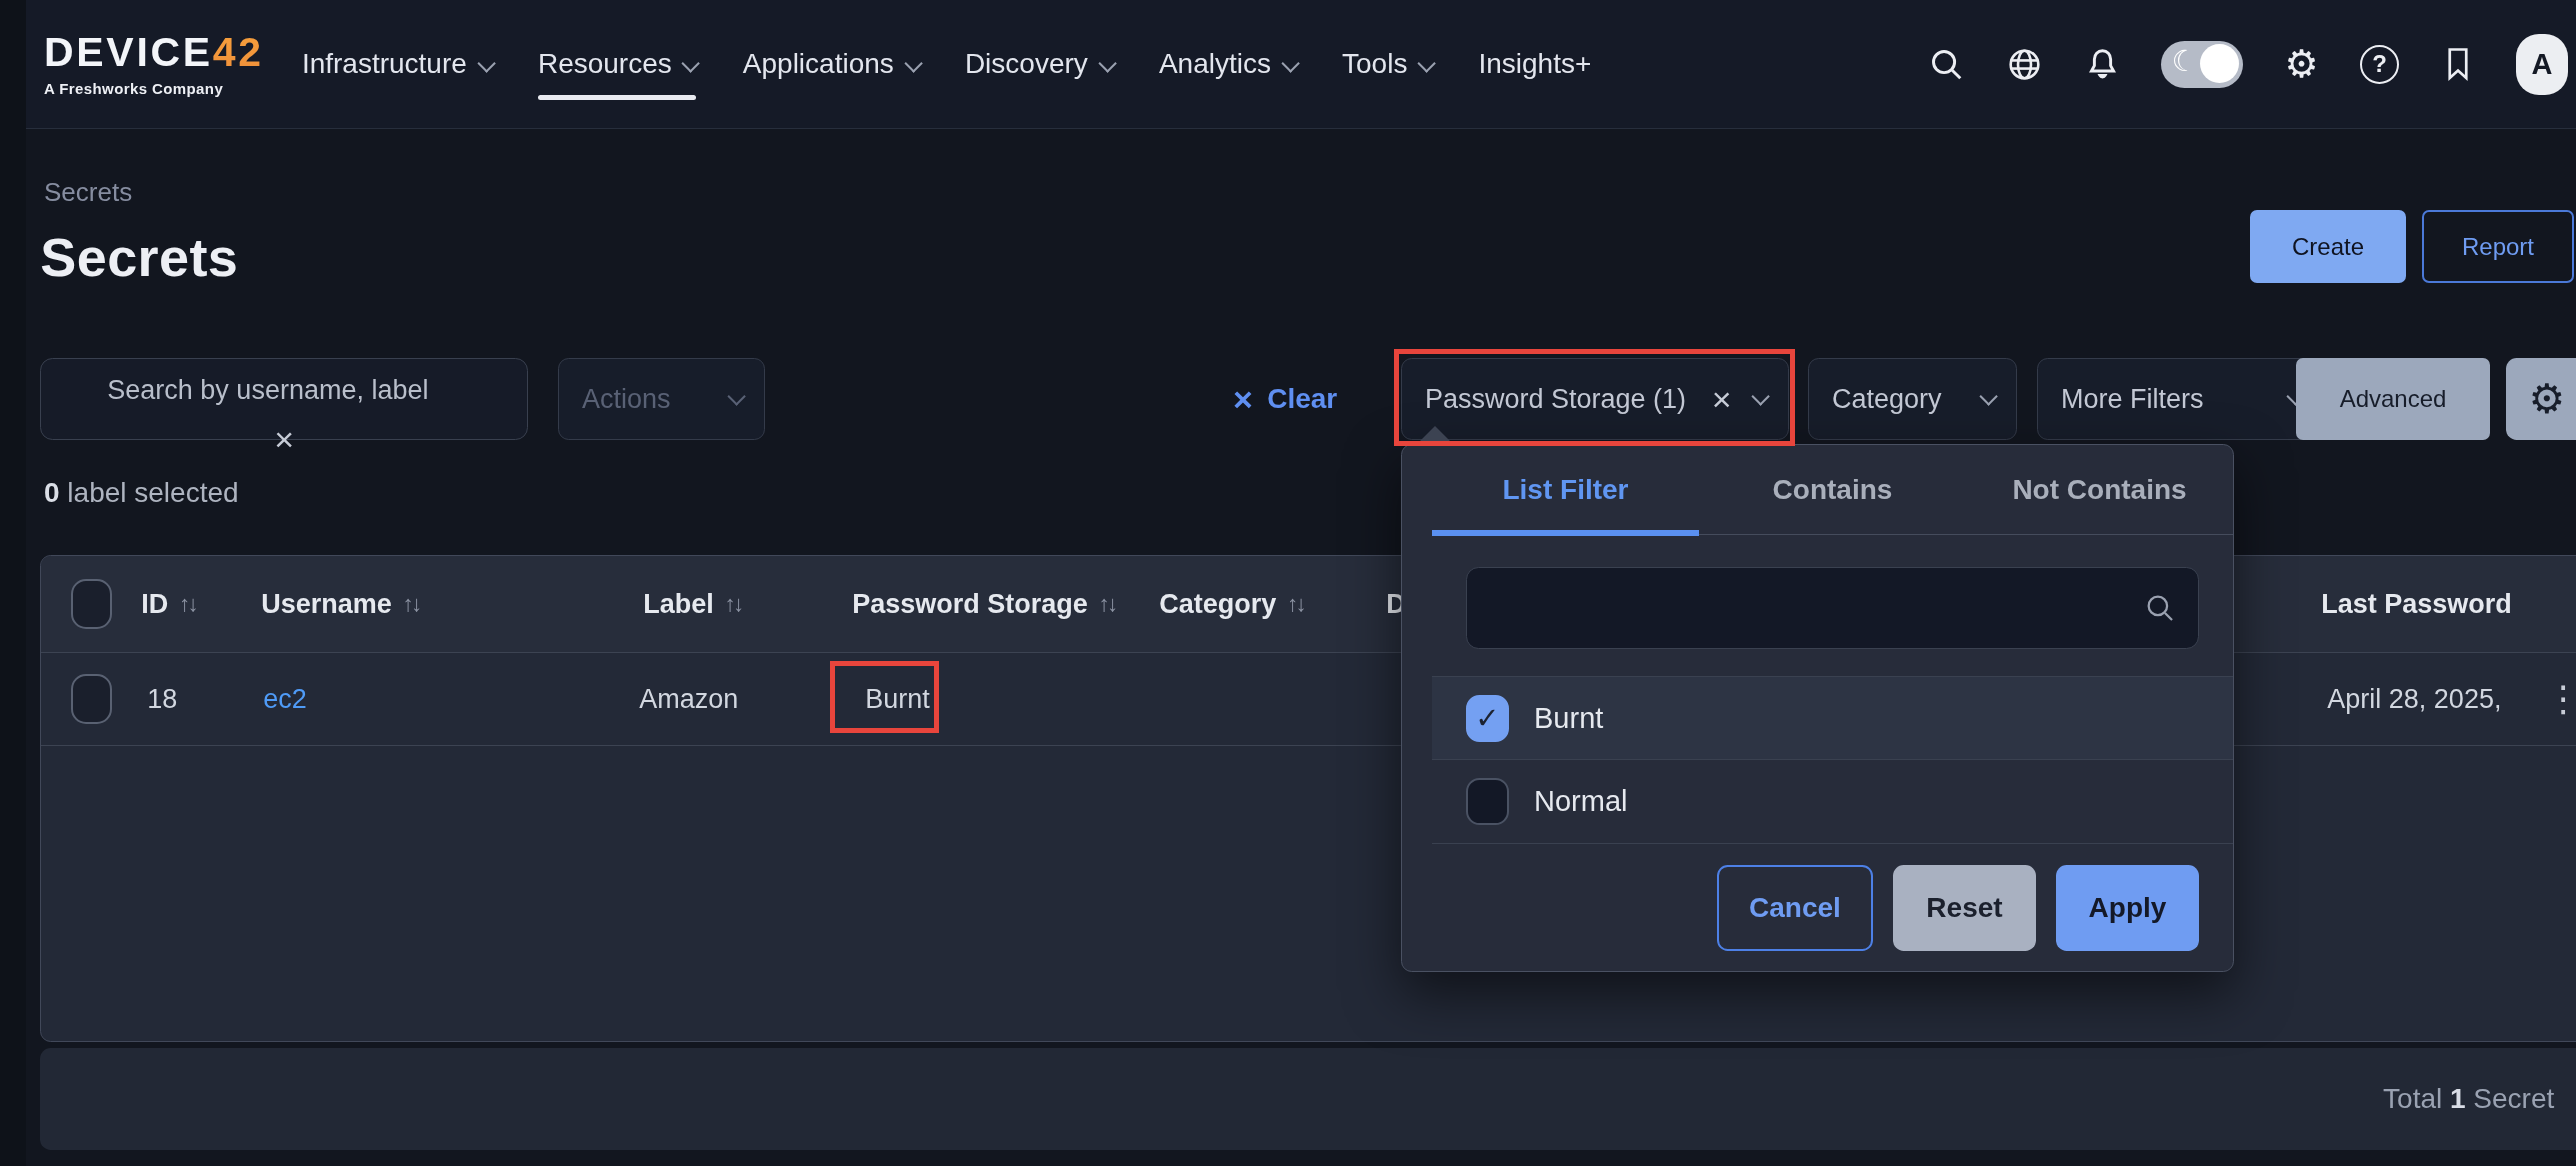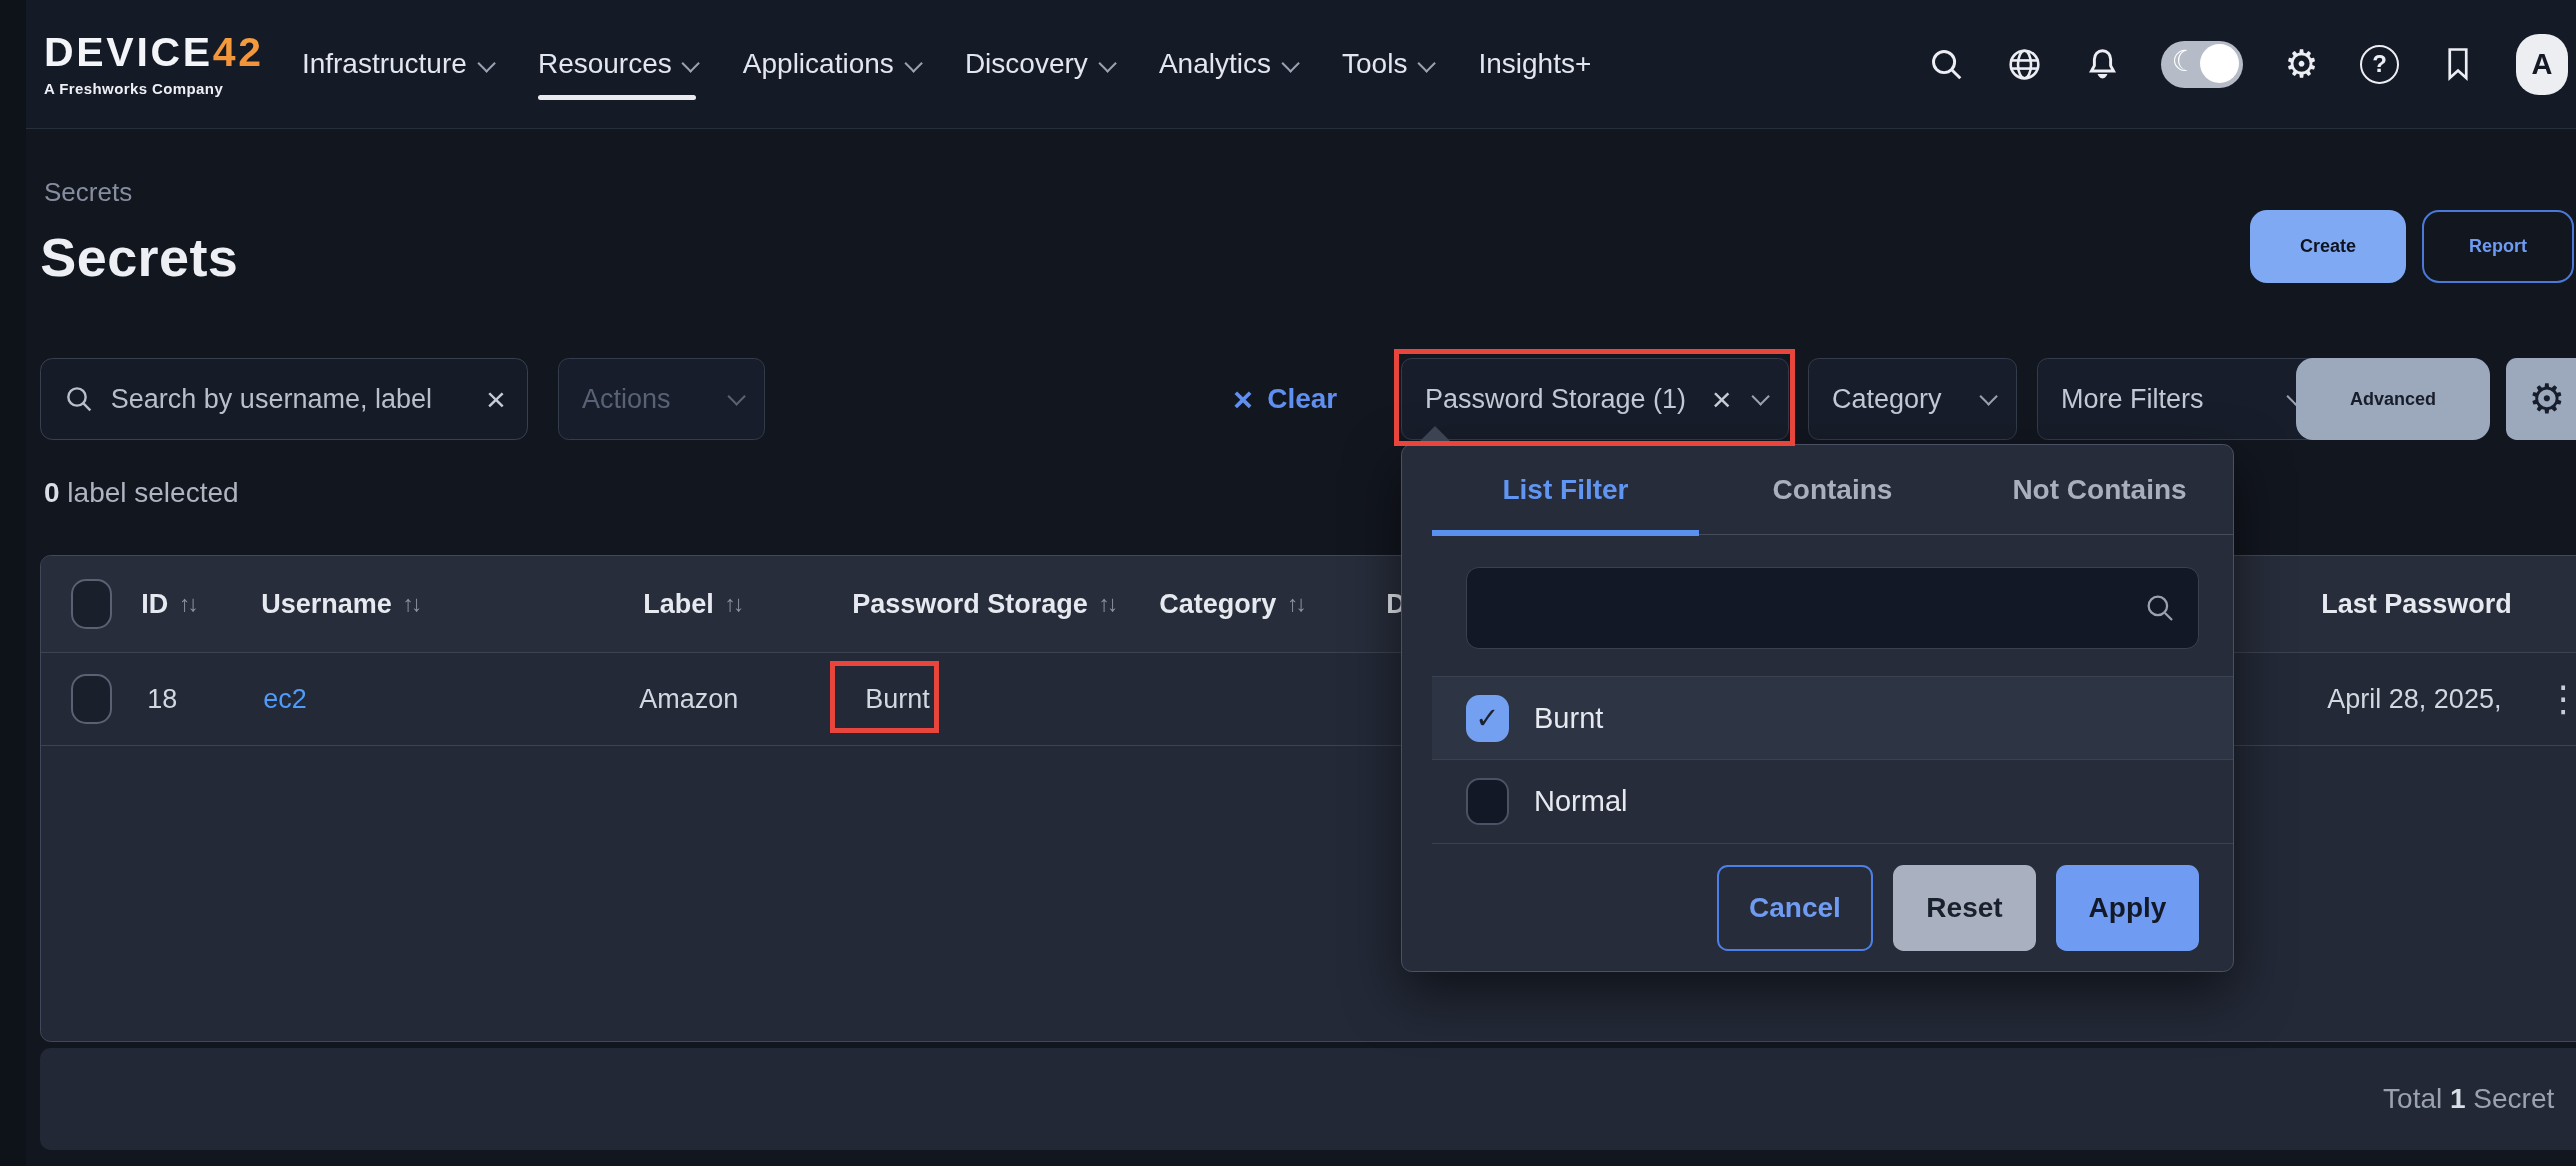--- a/index.html
+++ b/index.html
@@ -25,27 +25,27 @@
   .glyph { font-size:38px; color:#eceef3; line-height:1; }
   .toggle { width:82px; height:47px; background:#b5bbc7; border-radius:25px; position:relative; cursor:pointer; display:flex; align-items:center; }
   .toggle .moon { position:absolute; left:10.7px; top:3.6px; font-size:29px; color:#ffffff; }
   .toggle .knob { position:absolute; right:3.6px; top:3.6px; width:39px; height:39px; border-radius:50%; background:#ffffff; }
   .help-icon { width:39px; height:39px; border:2.7px solid #eceef3; border-radius:50%; display:flex; align-items:center; justify-content:center; font-size:24px; font-weight:700; color:#eceef3; cursor:pointer; }
   .avatar { width:52px; height:61px; background:#eceef2; border-radius:23px; display:flex; align-items:center; justify-content:center; font-size:29px; font-weight:700; color:#141925; cursor:pointer; }
 
   
   .breadcrumb { position:absolute; left:18px; top:177px; font-size:26px; color:#868da0; }
   .page-title { position:absolute; left:14.3px; top:226px; font-size:54px; font-weight:800; color:#edeff4; letter-spacing:0.4px; }
-  .btn { display:flex; align-items:center; justify-content:center; border-radius:17px; font-size:18px; font-weight:700; cursor:pointer; }
+  .btn { display:flex; align-items:center; justify-content:center; border-radius:7px; font-size:24px; font-weight:400; cursor:pointer; }
   .btn-create { position:absolute; left:2224px; top:210px; width:156px; height:73px; background:#7fa9f2; color:#0f1320; }
   .btn-report { position:absolute; left:2396px; top:210px; width:152px; height:73px; background:transparent; border:2.7px solid #4b79d8; color:#6f9cf2; }
 
   
   .search-box { position:absolute; left:14.3px; top:358px; width:488px; height:82px; border:1.8px solid #39404f; border-radius:12.5px;
-                background:#161b28; display:flex; align-items:center; padding:0 21.5px; gap:16px; }
+                background:#161b28; display:flex; align-items:center; padding:0 21.5px; gap:16px;flex-direction:column; }
   .search-box input { flex:1; background:transparent; border:none; outline:none; color:#e7eaf0; font-size:27px; font-family:inherit; min-width:0; }
   .search-box input::placeholder { color:#b9bfcb; opacity:1; }
   .x-glyph { font-size:34px; color:#c7ccd7; line-height:1; cursor:pointer; }
   .chip { position:absolute; top:358px; height:82px; border:1.8px solid #343b4a; border-radius:10.7px; background:#171d2a;
           display:flex; align-items:center; justify-content:space-between; padding:0 23px; font-size:27px; color:#c3c8d4; cursor:pointer; gap:18px; }
   .chip .chev { border-color:#9aa1b0; }
   .chip-actions { left:532px; width:207px; color:#596175; }
   .chip-actions .chev { border-color:#596175; }
   .clear-link { position:absolute; left:1207px; top:358px; height:82px; display:flex; align-items:center; gap:14.3px;
                 color:#5f8ff1; font-size:28px; font-weight:700; cursor:pointer; }

